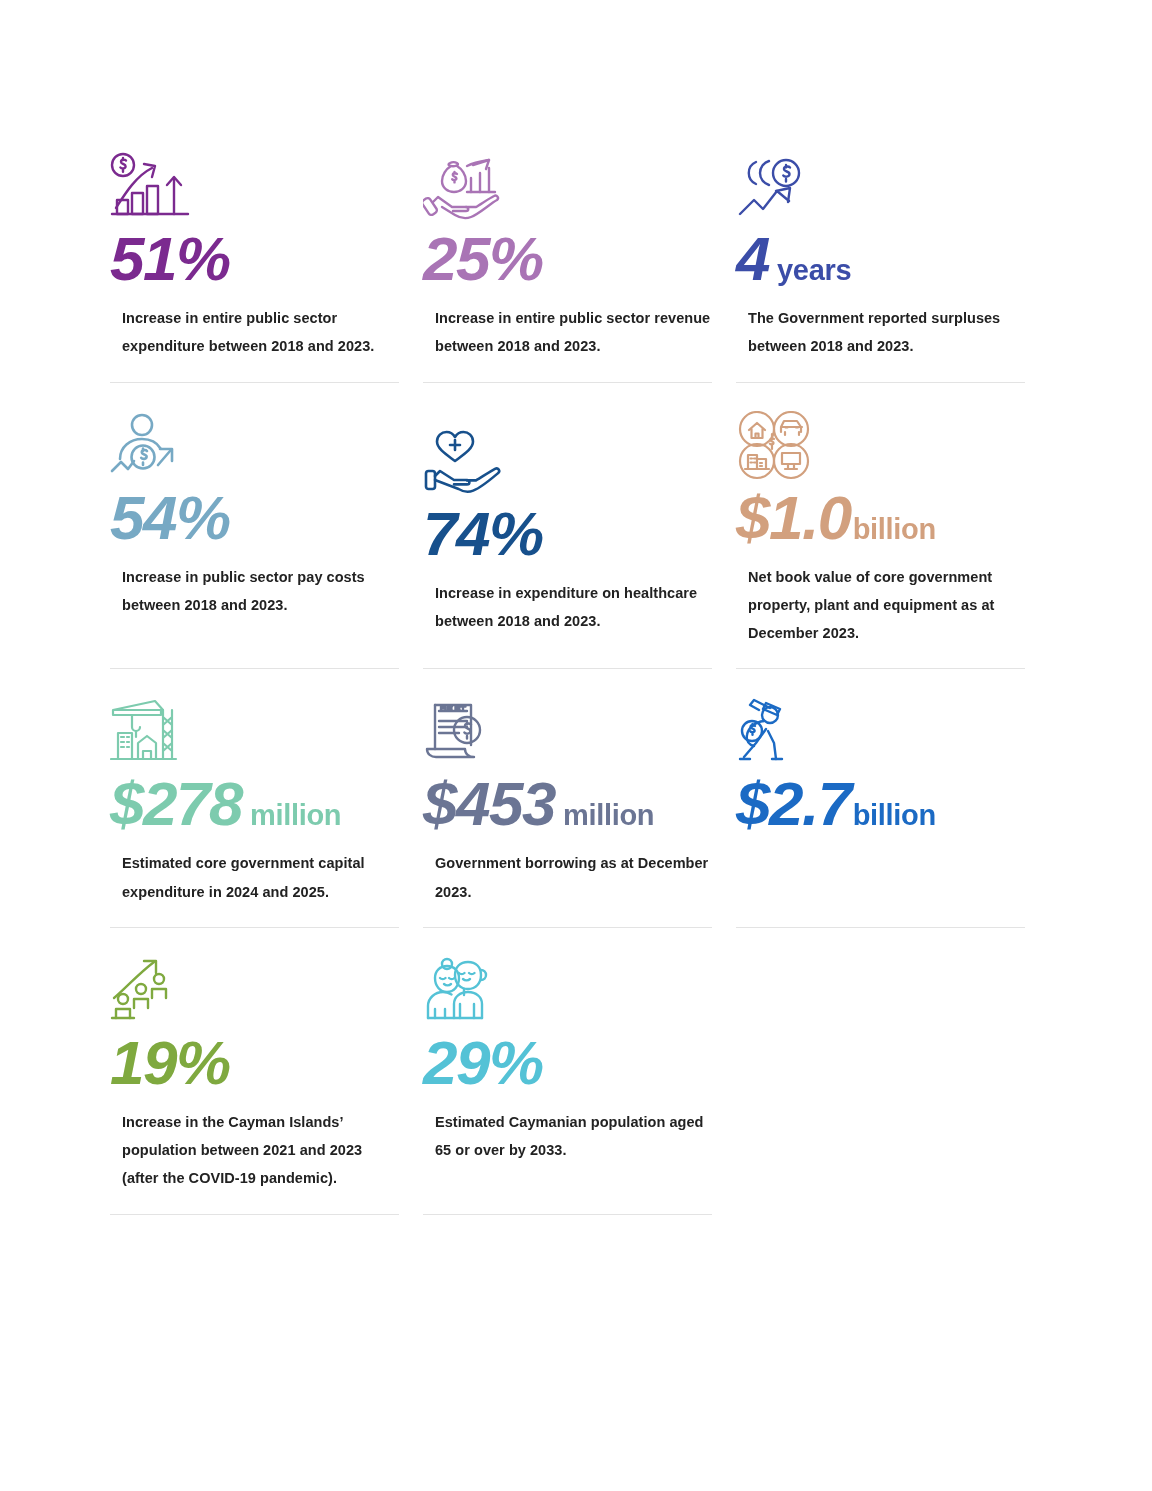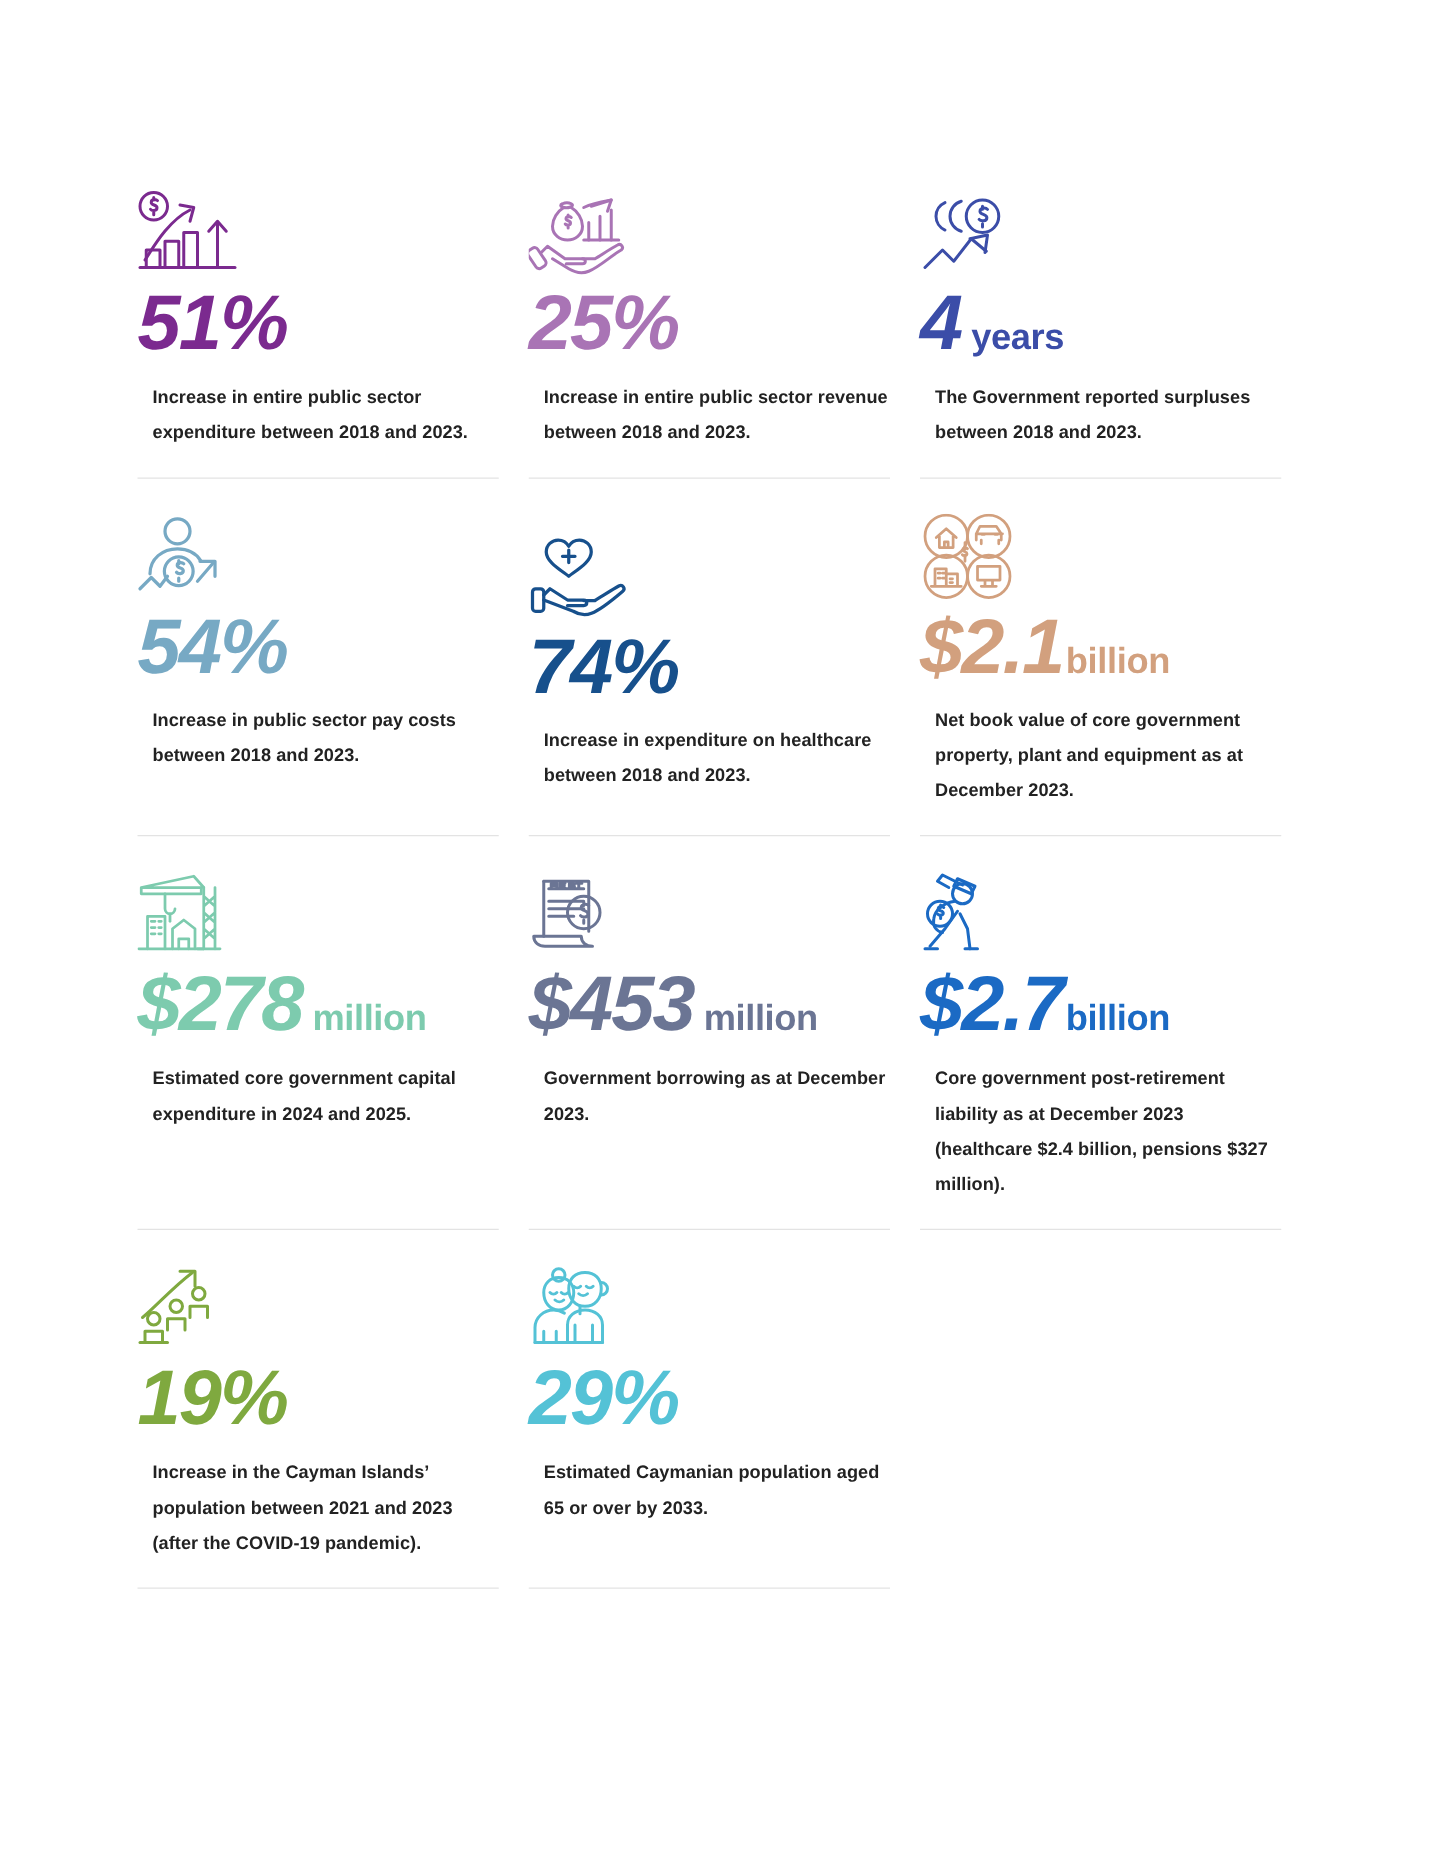--- a/index.html
+++ b/index.html
@@ -199,21 +199,21 @@
         <circle cx="55" cy="50" r="17"></circle>
         <path d="M13 19l8-7 8 7M15.5 18v9h11v-9M19.5 27v-4.5h3V27"></path>
         <path d="M45 21v-5l3-6h13l4 6v5M45 16h21M49 21v3M63 21v3M49.5 16.5h2M60 16.5h2"></path>
         <path d="M12 58V44h9v14M21 58V48h9v10M9 58h24M14.5 47.5h1.5M18 47.5h1.5M14.5 51.5h1.5M18 51.5h1.5M24 52h2M24 55h2"></path>
         <path d="M46 42h18v11H46zM52 53v4M58 53v4M49 58h12"></path>
         <path d="M38 28c-.8-.9-3.6-1.1-3.6.9 0 2 3.2 1.1 3.2 3 0 2-3 1.9-3.8.8M36 27v1.4M36 33v1.4"></path>
         <path d="M36 23v3.5M36 34.5V38"></path>
       </svg>
     </div>
     <div class="stat-value-row">
-      <span class="stat-value" style="color:#D2A07E">$2.1</span>
+      <span class="stat-value" style="color:#D2A07E">$1.0</span>
       <span class="stat-unit" style="color:#D2A07E">billion</span>
     </div>
     <div class="stat-desc">Net book value of core government property, plant and equipment as at December 2023.</div>
   </div>
 
   <div class="stat-cell has-divider" style="padding-top:24px">
     <div class="stat-icon">
       <svg width="92" height="74" viewBox="0 0 92 74" fill="none" stroke="#7DCBAE" stroke-width="2.2" stroke-linecap="round" stroke-linejoin="round">
         <path d="M3 13h48M3 13l42-9 8 9M3 13v5h48v-5"></path>
         <path d="M53 13v49M62 13v49M53 20l9 8M62 20l-9 8M53 33l9 8M62 33l-9 8M53 46l9 8M62 46l-9 8"></path>
@@ -264,21 +264,20 @@
         <path d="M19 29c-1-1-4.4-1.2-4.4 1 0 2.2 4 1.2 4 3.4 0 2.2-3.6 2-4.4.9M16.5 27v1.8M16.5 36v1.8"></path>
         <path d="M30 32l-10 14-12 14"></path>
         <path d="M32 34l6 12 2 16"></path>
         <path d="M4 62h10M36 62h10"></path>
       </svg>
     </div>
     <div class="stat-value-row">
       <span class="stat-value" style="color:#1B6AC4">$2.7</span>
       <span class="stat-unit" style="color:#1B6AC4">billion</span>
     </div>
-    <div class="stat-desc">Core government post-retirement liability as at December 2023 (healthcare $2.4 billion, pensions $327 million).</div>
   </div>
 
   <div class="stat-cell has-divider" style="padding-top:24px">
     <div class="stat-icon">
       <svg width="92" height="74" viewBox="0 0 92 74" fill="none" stroke="#7FA93F" stroke-width="2.4" stroke-linecap="round" stroke-linejoin="round">
         <path d="M4 42C14 34 28 18 44 6"></path>
         <path d="M34 5h12v12"></path>
         <circle cx="13" cy="43" r="5"></circle>
         <path d="M6 62V53h14v9"></path>
         <circle cx="31" cy="33" r="5"></circle>

